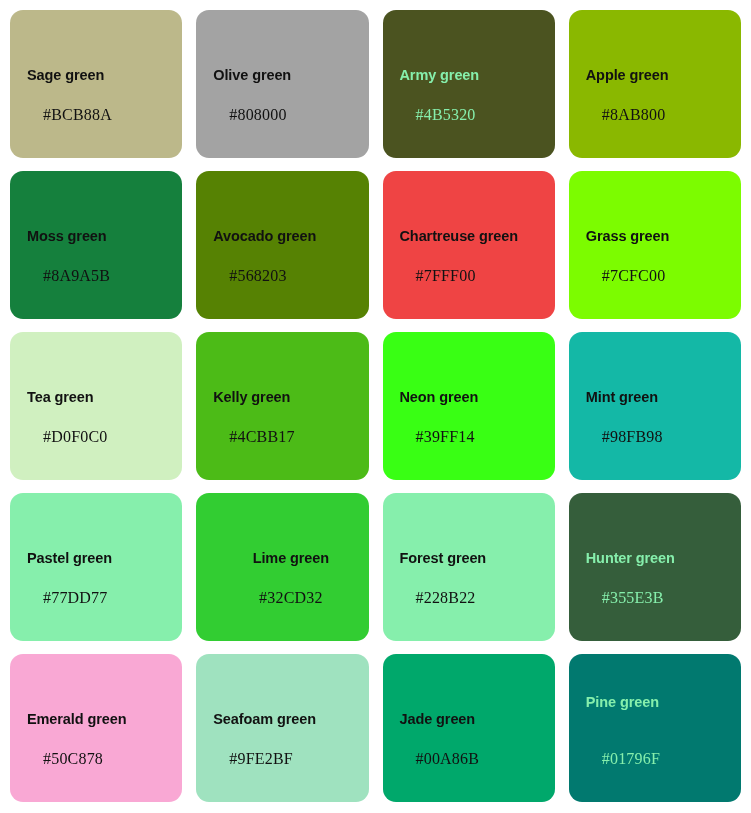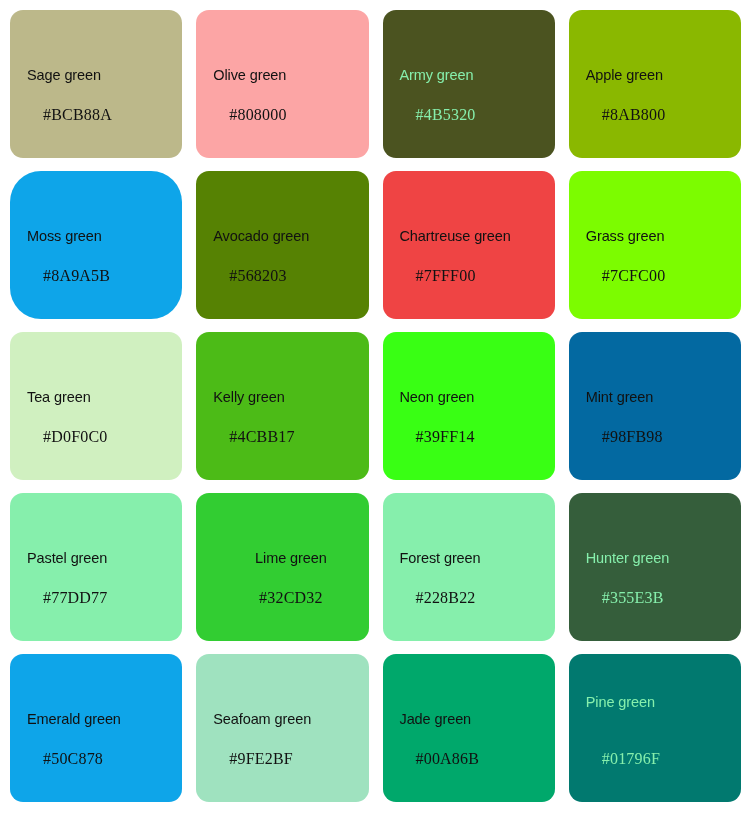--- a/index.html
+++ b/index.html
@@ -34,21 +34,21 @@
     flex-direction: column;
     justify-content: flex-end;
     padding: 0 0 18px 17px;
     box-sizing: border-box;
     overflow: hidden;
   }
 
   .swatch-name {
     font-family: "Liberation Sans", sans-serif;
     font-size: 14.5px;
-    font-weight: normal;
+    font-weight: bold;
     letter-spacing: -0.1px;
     line-height: 1.15;
     margin: 12px 0 7px 0;
   }
 
   .swatch-hex {
     font-family: Liberation Serif, serif;
     font-size: 16px;
     font-weight: normal;
     letter-spacing: 0.2px;
@@ -63,33 +63,33 @@
   .text-light .swatch-hex { color: #86efac; }
 </style>
 </head>
 <body>
 
 <main id="palette-grid" style="background: rgb(255, 255, 255);">
     <div class="swatch-card text-dark" style="background: rgb(188, 184, 138);">
       <div class="swatch-name">Sage green</div>
       <div class="swatch-hex">#BCB88A</div>
     </div>
-    <div class="swatch-card text-dark" style="background: #fca5a5;">
+    <div class="swatch-card text-dark" style="background: #a3a3a3;">
       <div class="swatch-name">Olive green</div>
       <div class="swatch-hex">#808000</div>
     </div>
     <div class="swatch-card text-light" style="background: rgb(75, 83, 32);">
       <div class="swatch-name">Army green</div>
       <div class="swatch-hex">#4B5320</div>
     </div>
     <div class="swatch-card text-dark" style="background: rgb(138, 184, 0);">
       <div class="swatch-name">Apple green</div>
       <div class="swatch-hex">#8AB800</div>
     </div>
-    <div class="swatch-card text-dark" style="background: #0ea5e9; border-radius: 31px;">
+    <div class="swatch-card text-dark" style="background: #15803d;">
       <div class="swatch-name">Moss green</div>
       <div class="swatch-hex">#8A9A5B</div>
     </div>
     <div class="swatch-card text-dark" style="background: rgb(86, 130, 3);">
       <div class="swatch-name">Avocado green</div>
       <div class="swatch-hex">#568203</div>
     </div>
     <div class="swatch-card text-dark" style="background: #ef4444;">
       <div class="swatch-name">Chartreuse green</div>
       <div class="swatch-hex">#7FFF00</div>
@@ -103,41 +103,41 @@
       <div class="swatch-hex">#D0F0C0</div>
     </div>
     <div class="swatch-card text-dark" style="background: rgb(76, 187, 23);">
       <div class="swatch-name">Kelly green</div>
       <div class="swatch-hex">#4CBB17</div>
     </div>
     <div class="swatch-card text-dark" style="background: rgb(57, 255, 20);">
       <div class="swatch-name">Neon green</div>
       <div class="swatch-hex">#39FF14</div>
     </div>
-    <div class="swatch-card text-dark" style="background: #0369a1;">
+    <div class="swatch-card text-dark" style="background: #14b8a6;">
       <div class="swatch-name">Mint green</div>
       <div class="swatch-hex">#98FB98</div>
     </div>
     <div class="swatch-card text-dark" style="background: #86efac;">
       <div class="swatch-name">Pastel green</div>
       <div class="swatch-hex">#77DD77</div>
     </div>
     <div class="swatch-card text-dark" style="background: rgb(50, 205, 50); text-align: center;">
       <div class="swatch-name">Lime green</div>
       <div class="swatch-hex">#32CD32</div>
     </div>
     <div class="swatch-card text-dark" style="background: #86efac;">
       <div class="swatch-name">Forest green</div>
       <div class="swatch-hex">#228B22</div>
     </div>
     <div class="swatch-card text-light" style="background: rgb(53, 94, 59);">
       <div class="swatch-name">Hunter green</div>
       <div class="swatch-hex">#355E3B</div>
     </div>
-    <div class="swatch-card text-dark" style="background: #0ea5e9;">
+    <div class="swatch-card text-dark" style="background: #f9a8d4;">
       <div class="swatch-name">Emerald green</div>
       <div class="swatch-hex">#50C878</div>
     </div>
     <div class="swatch-card text-dark" style="background: rgb(159, 226, 191);">
       <div class="swatch-name">Seafoam green</div>
       <div class="swatch-hex">#9FE2BF</div>
     </div>
     <div class="swatch-card text-dark" style="background: rgb(0, 168, 107);">
       <div class="swatch-name">Jade green</div>
       <div class="swatch-hex">#00A86B</div>

